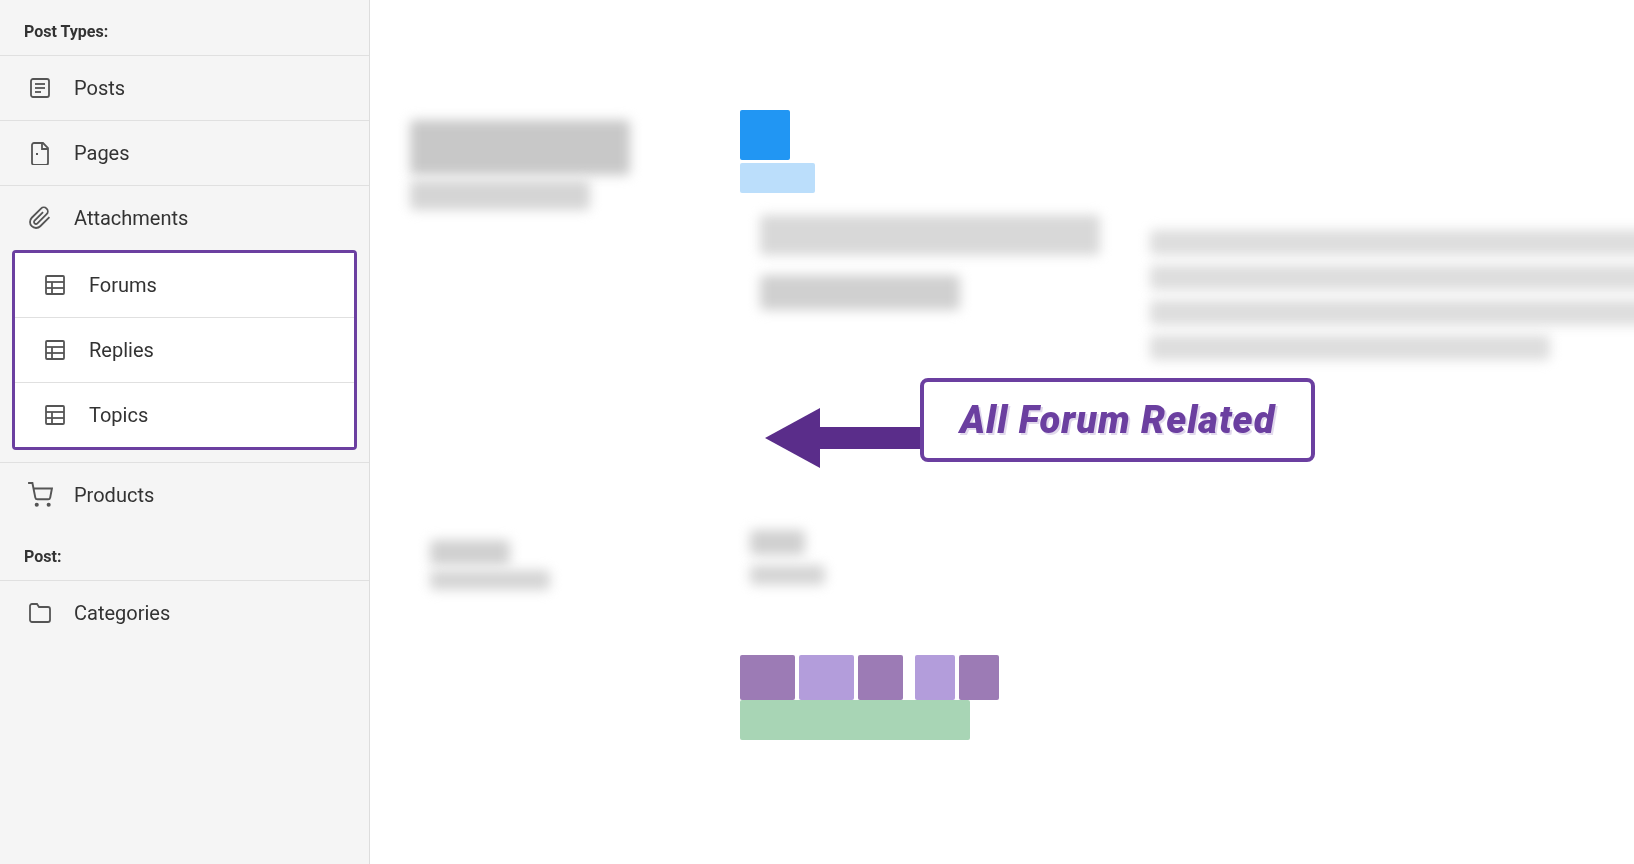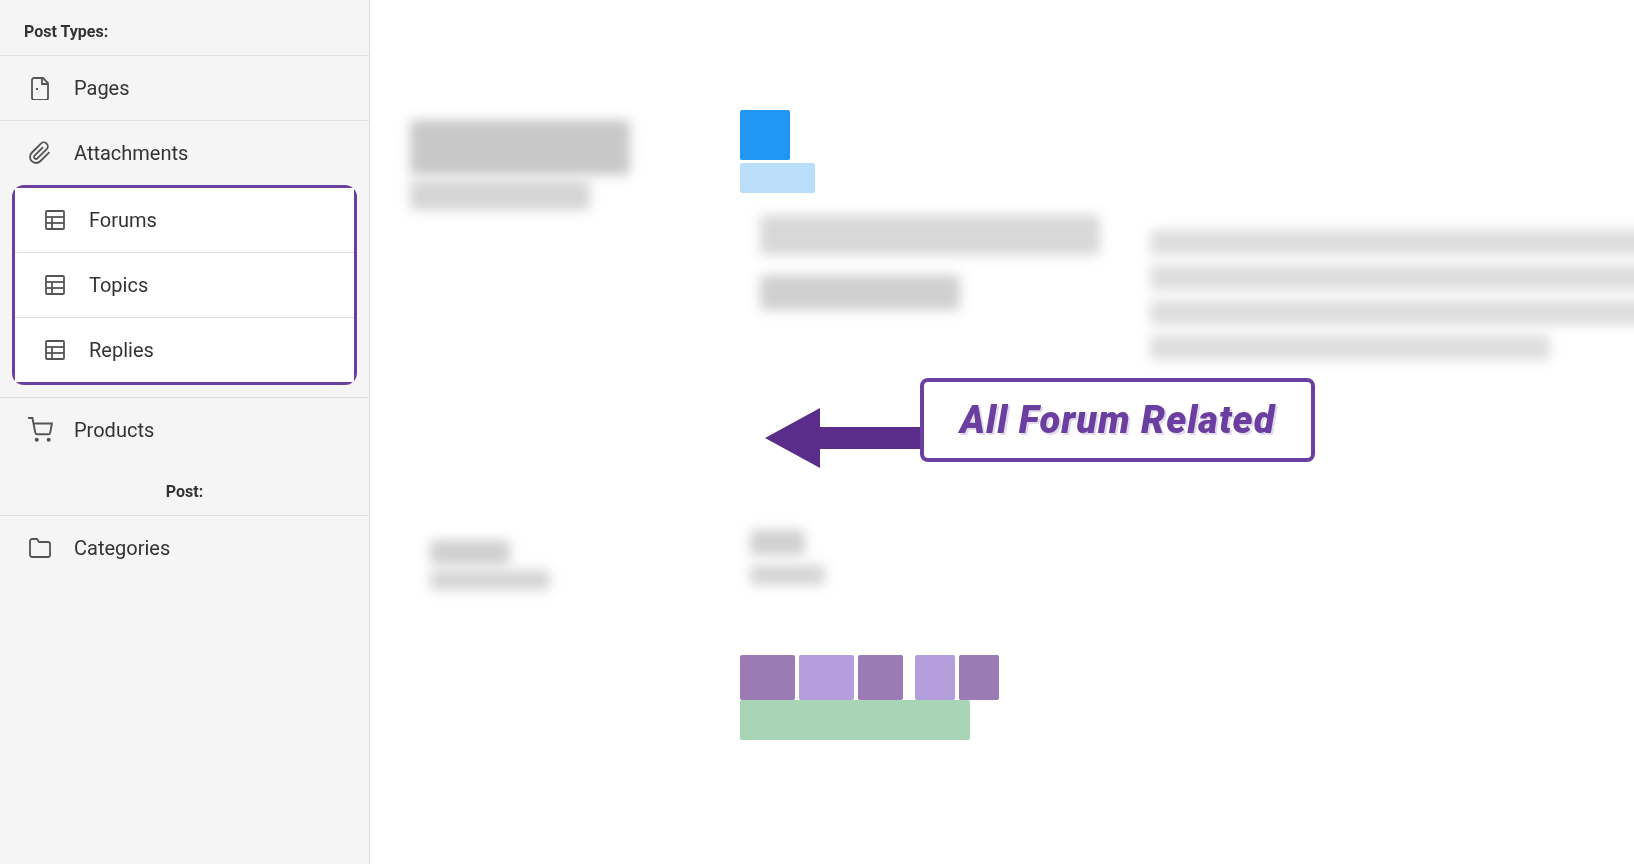--- a/index.html
+++ b/index.html
@@ -35,21 +35,21 @@
       align-items: center;
       padding: 16px 24px;
       border-top: 1px solid #e0e0e0;
       cursor: pointer;
       background: #f5f5f5;
       transition: background 0.15s;
     }
 
     .forum-box {
       border: 3px solid #6b3fa0;
-      border-radius: 12px;
+      border-radius: 4px;
       margin: 0 12px;
       background: #fff;
     }
     .forum-box .sidebar-item {
       border-top: 1px solid #e0e0e0;
       background: #fff;
     }
     .forum-box .sidebar-item:first-child {
       border-top: none;
     }
@@ -106,20 +106,31 @@
       font-style: italic;
     }
   </style>
 </head>
 <body>
 
 <div class="sidebar">
 
   <div class="section-header">Post Types:</div>
 
+  <div class="sidebar-item">
+    <div class="item-icon">
+      <svg width="24" height="24" viewBox="0 0 24 24" fill="none" stroke="#555" stroke-width="1.8">
+        <rect x="3" y="3" width="18" height="18" rx="2"></rect>
+        <line x1="7" y1="8" x2="17" y2="8"></line>
+        <line x1="7" y1="12" x2="17" y2="12"></line>
+        <line x1="7" y1="16" x2="13" y2="16"></line>
+      </svg>
+    </div>
+    <span class="item-label">Posts</span>
+  </div>
 
   <div class="sidebar-item">
     <div class="item-icon">
       <svg width="24" height="24" viewBox="0 0 24 24" fill="none" stroke="#555" stroke-width="1.8">
         <path d="M6 2h9l5 5v15a2 2 0 0 1-2 2H6a2 2 0 0 1-2-2V4a2 2 0 0 1 2-2z"></path>
         <polyline points="14 2 14 8 20 8"></polyline>
         <path d="M8 13h2"></path>
       </svg>
     </div>
     <span class="item-label">Pages</span>
@@ -150,48 +161,48 @@
 
     <div class="sidebar-item">
       <div class="item-icon">
         <svg width="24" height="24" viewBox="0 0 24 24" fill="none" stroke="#555" stroke-width="1.8">
           <rect x="3" y="3" width="18" height="18" rx="1"></rect>
           <line x1="3" y1="9" x2="21" y2="9"></line>
           <line x1="3" y1="15" x2="21" y2="15"></line>
           <line x1="9" y1="9" x2="9" y2="21"></line>
         </svg>
       </div>
-      <span class="item-label">Topics</span>
+      <span class="item-label">Replies</span>
     </div>
 
     <div class="sidebar-item">
       <div class="item-icon">
         <svg width="24" height="24" viewBox="0 0 24 24" fill="none" stroke="#555" stroke-width="1.8">
           <rect x="3" y="3" width="18" height="18" rx="1"></rect>
           <line x1="3" y1="9" x2="21" y2="9"></line>
           <line x1="3" y1="15" x2="21" y2="15"></line>
           <line x1="9" y1="9" x2="9" y2="21"></line>
         </svg>
       </div>
-      <span class="item-label">Replies</span>
+      <span class="item-label">Topics</span>
     </div>
   </div>
 
   <div class="sidebar-item" style="margin-top: 12px;">
     <div class="item-icon">
       <svg width="26" height="26" viewBox="0 0 24 24" fill="none" stroke="#555" stroke-width="1.8">
         <circle cx="9" cy="21" r="1"></circle>
         <circle cx="20" cy="21" r="1"></circle>
         <path d="M1 1h4l2.68 13.39a2 2 0 0 0 2 1.61h9.72a2 2 0 0 0 2-1.61L23 6H6"></path>
       </svg>
     </div>
     <span class="item-label">Products</span>
   </div>
 
-  <div class="section-header" style="padding-top: 20px; text-align: center;">Post:</div>
+  <div class="section-header" style="padding-top: 20px;">Post:</div>
 
   <div class="sidebar-item">
     <div class="item-icon">
       <svg width="24" height="24" viewBox="0 0 24 24" fill="none" stroke="#555" stroke-width="1.8">
         <path d="M22 19a2 2 0 0 1-2 2H4a2 2 0 0 1-2-2V5a2 2 0 0 1 2-2h5l2 3h9a2 2 0 0 1 2 2z"></path>
       </svg>
     </div>
     <span class="item-label">Categories</span>
   </div>
 

